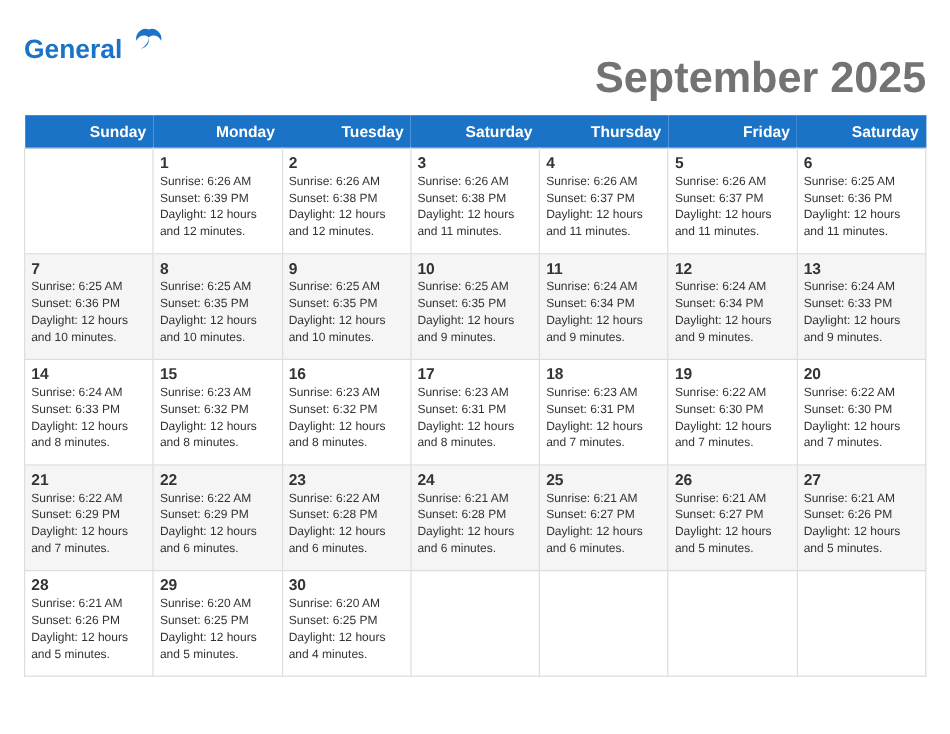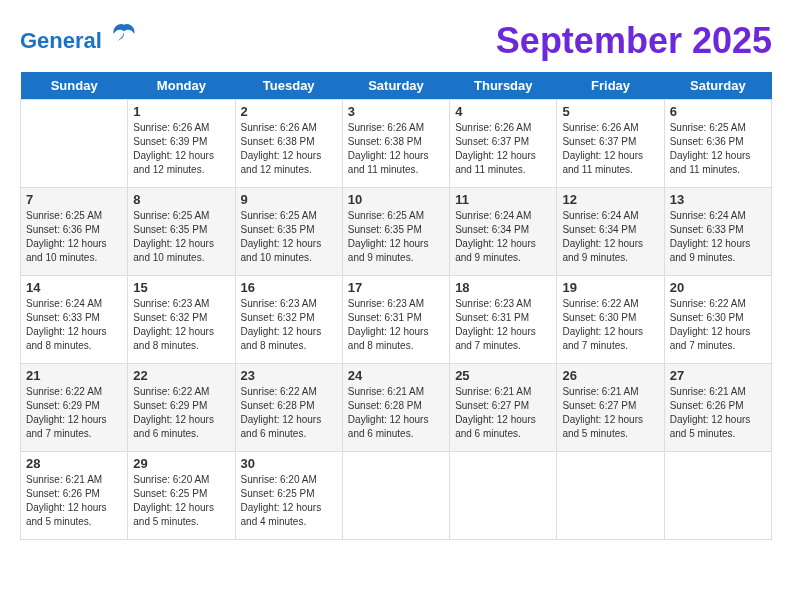--- a/index.html
+++ b/index.html
@@ -33,35 +33,36 @@
       width: 28px;
       height: 28px;
       margin-left: 2px;
     }
     .title-block {
       text-align: right;
     }
     .month-title {
       font-size: 36px;
       font-weight: bold;
-      color: #6d28d9;
+      color: #737373;
+      margin-top: 24px;
     }
     .subtitle {
       font-size: 15px;
       color: #555;
     }
     table {
       width: 100%;
       border-collapse: collapse;
       font-size: 11px;
     }
     thead th {
       background-color: #1a73c7;
       color: #fff;
-      text-align: center;
+      text-align: right;
       padding: 6px 6px;
       font-size: 13px;
       font-weight: bold;
     }
     tbody td {
       border: 1px solid #ddd;
       vertical-align: top;
       padding: 4px 5px;
       height: 88px;
       width: 107px;

